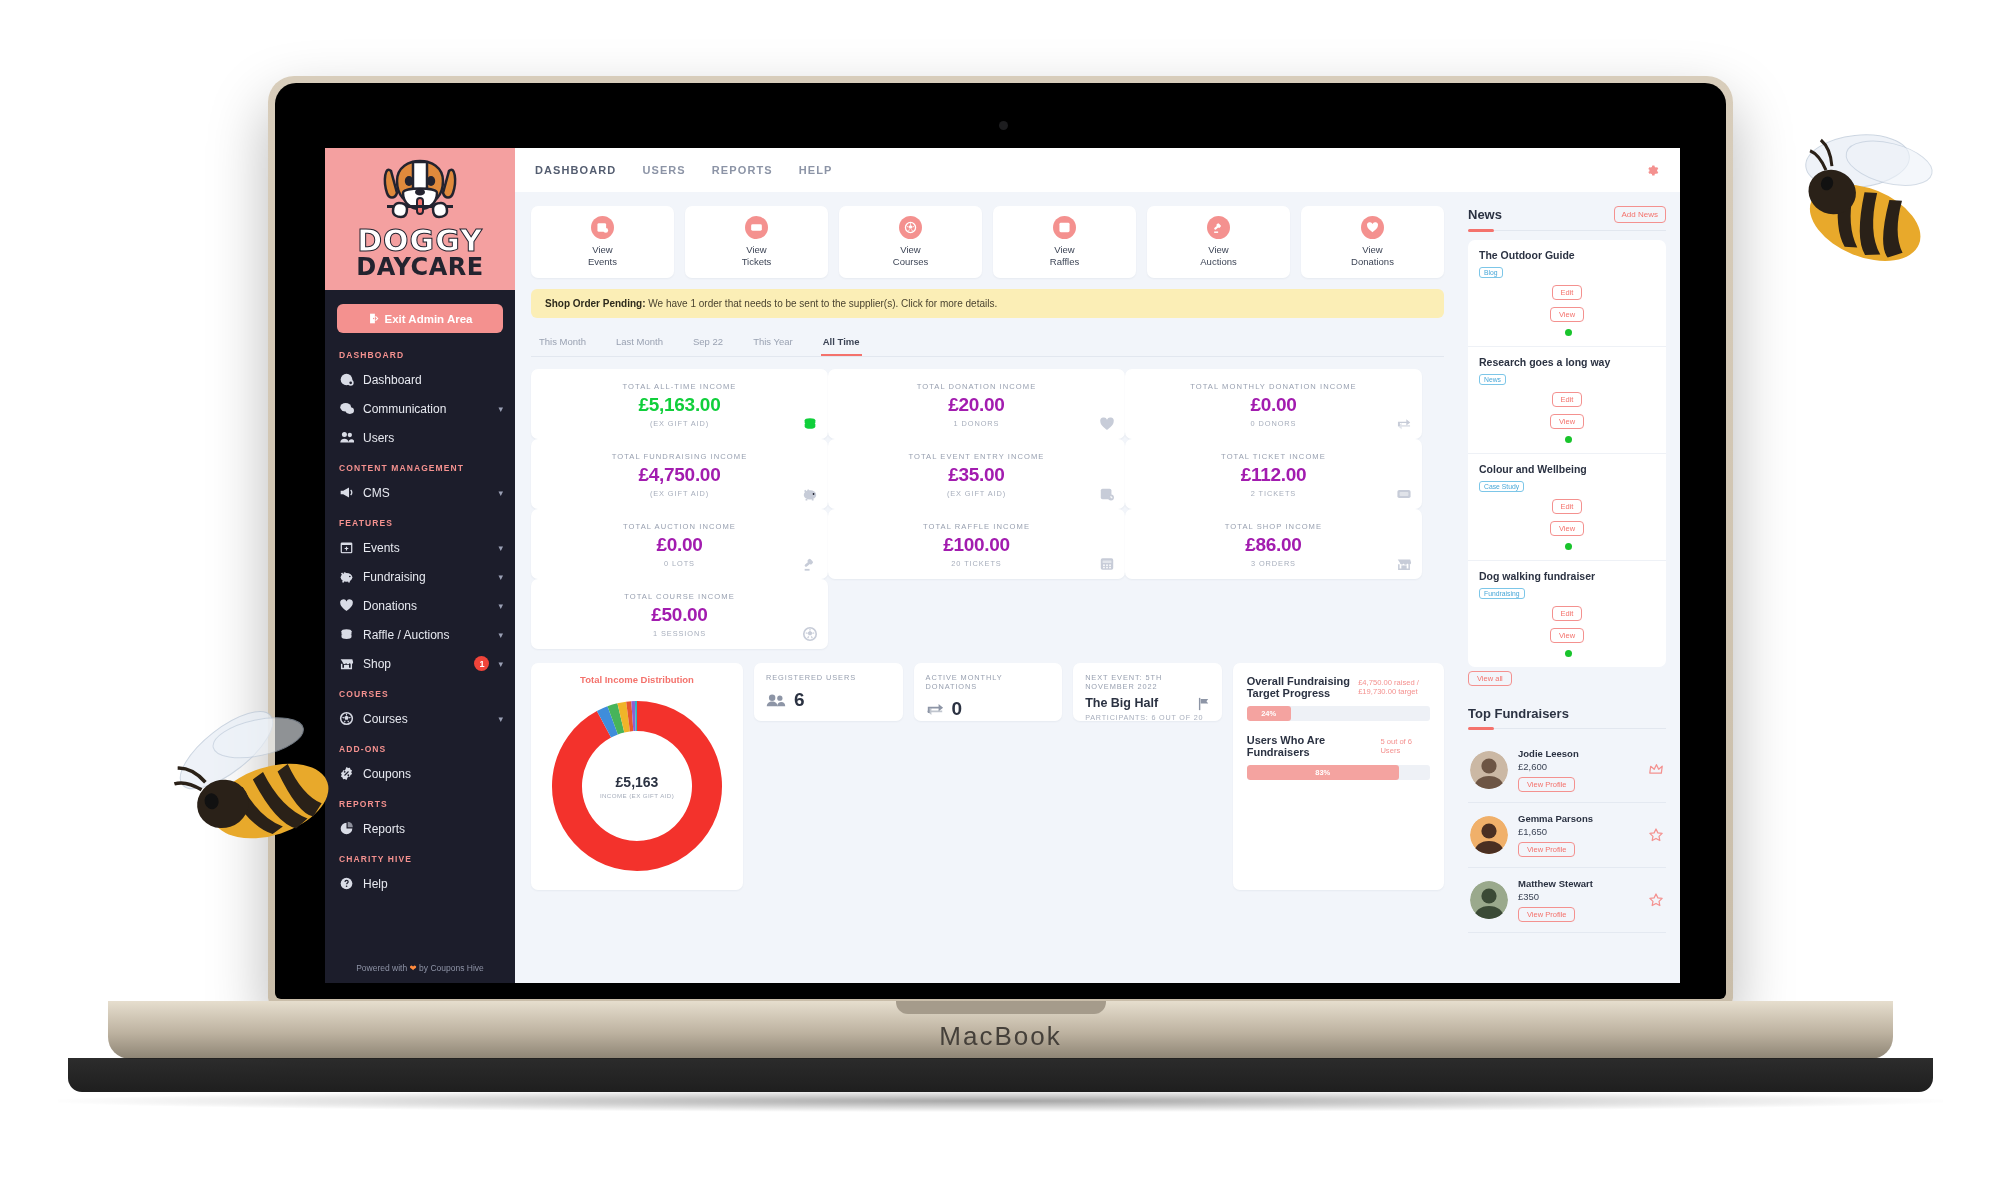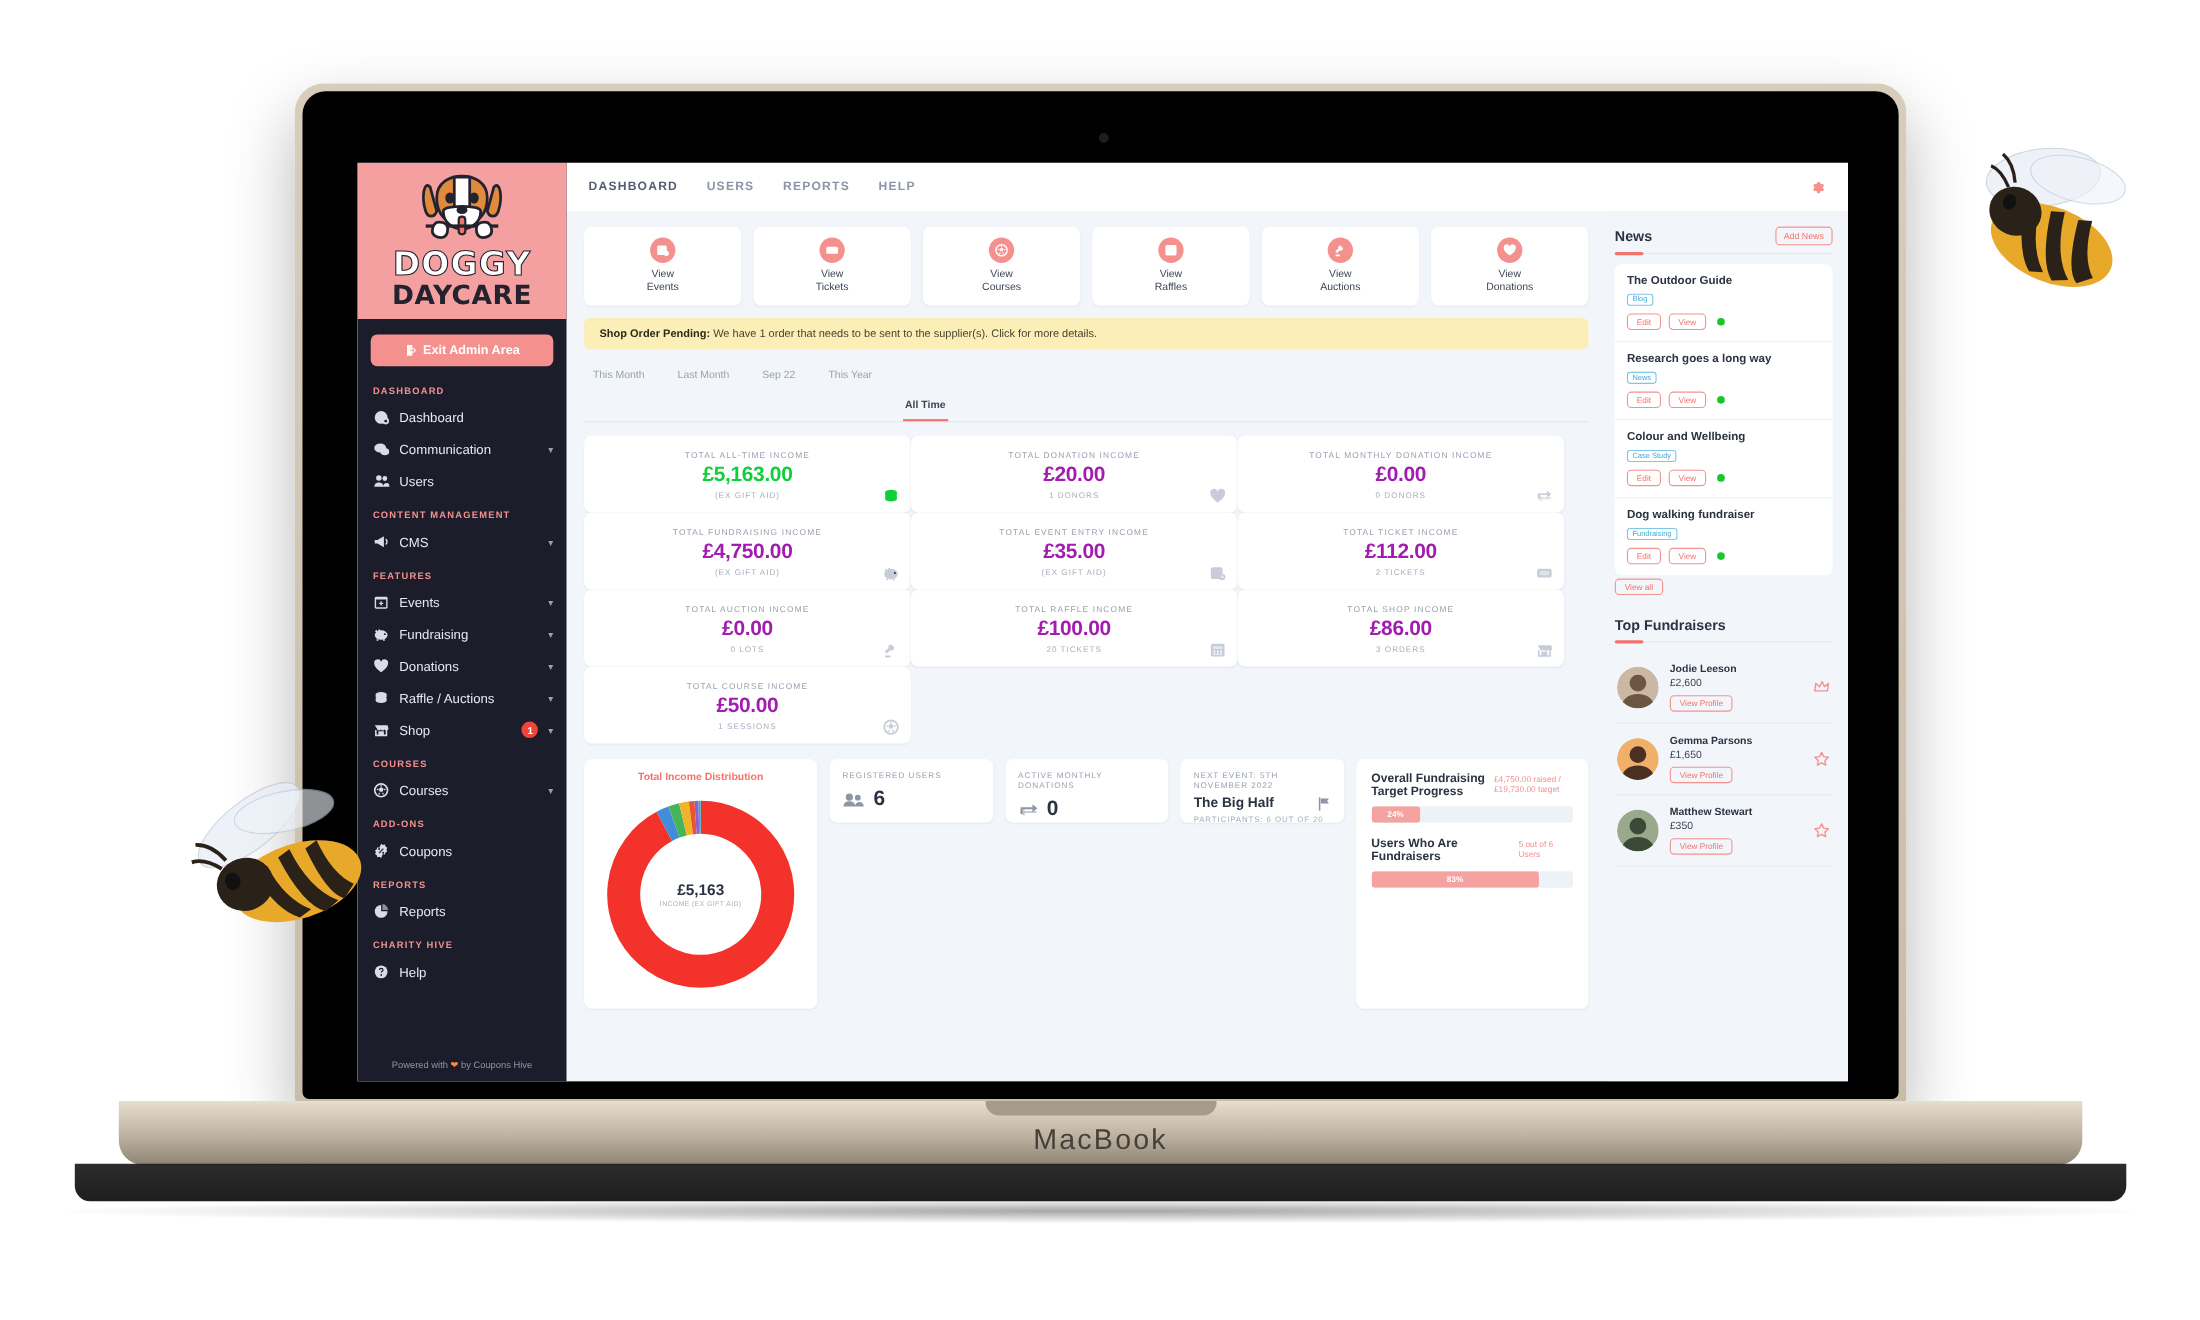--- a/index.html
+++ b/index.html
@@ -133,21 +133,21 @@
 
   
   .filters {
     display: flex; gap: 26px; border-bottom: 1px solid #e2e7ef;
     margin-top: 12px; padding: 0 6px;
   }
   .filter {
     font-size: 9.5px; color: #9aa2b2; padding: 6px 2px 7px;
     border-bottom: 2px solid transparent; cursor: pointer;
   }
-  .filter.active { color: #3d4556; border-bottom-color: #f4726c; font-weight: 600; margin-top: 27px; }
+  .filter.active { color: #3d4556; border-bottom-color: #f4726c; font-weight: 600; }
 
   
   .stats { display: flex; flex-wrap: wrap; margin-top: 12px; }
   .stat {
     width: calc((100% - 22px) / 3); background: #fff; border-radius: 7px;
     padding: 13px 12px 11px; position: relative; height: 70px;
     box-shadow: 0 1px 2px rgba(25,40,70,.05);
   }
   .stat-label {
     font-size: 7.6px; letter-spacing: 1.05px; color: #98a0b0;
@@ -226,21 +226,21 @@
   .rail-rule { height: 1px; background: #e2e7ef; margin-top: 7px; position: relative; }
   .rail-rule::after { content: ""; position: absolute; left: 0; top: -1px; width: 26px; height: 3px; background: #f4726c; border-radius: 2px; }
   .news-list { background: #fff; border-radius: 7px; margin-top: 9px; overflow: hidden; }
   .news-item { padding: 9px 11px 10px; border-bottom: 1px solid #eef1f6; }
   .news-item:last-child { border-bottom: none; }
   .news-title { font-size: 10.5px; font-weight: 700; color: #2b3242; }
   .tag {
     display: inline-block; margin-top: 4px; border: 1px solid #7cc6e8;
     color: #4aa8d8; border-radius: 3px; font-size: 6.8px; padding: 1px 4px;
   }
-  .news-actions { display: flex; align-items: center; gap: 7px; margin-top: 6px; }
+  .news-actions { display: flex; align-items: center; gap: 7px; margin-top: 6px; flex-direction: column; }
   .mini-btn {
     border: 1px solid #f4918f; color: #f4726c; background: transparent;
     border-radius: 4px; font-size: 7.5px; padding: 2px 8px; cursor: pointer;
     font-family: inherit;
   }
   .dot-green { width: 7px; height: 7px; border-radius: 50%; background: #19c42c; margin-left: 3px; }
   .viewall { margin-top: 0; }
 
   .fund-list { margin-top: 9px; }
   .fund-item { display: flex; align-items: center; gap: 10px; padding: 10px 2px; border-bottom: 1px solid #e4e9f1; }

